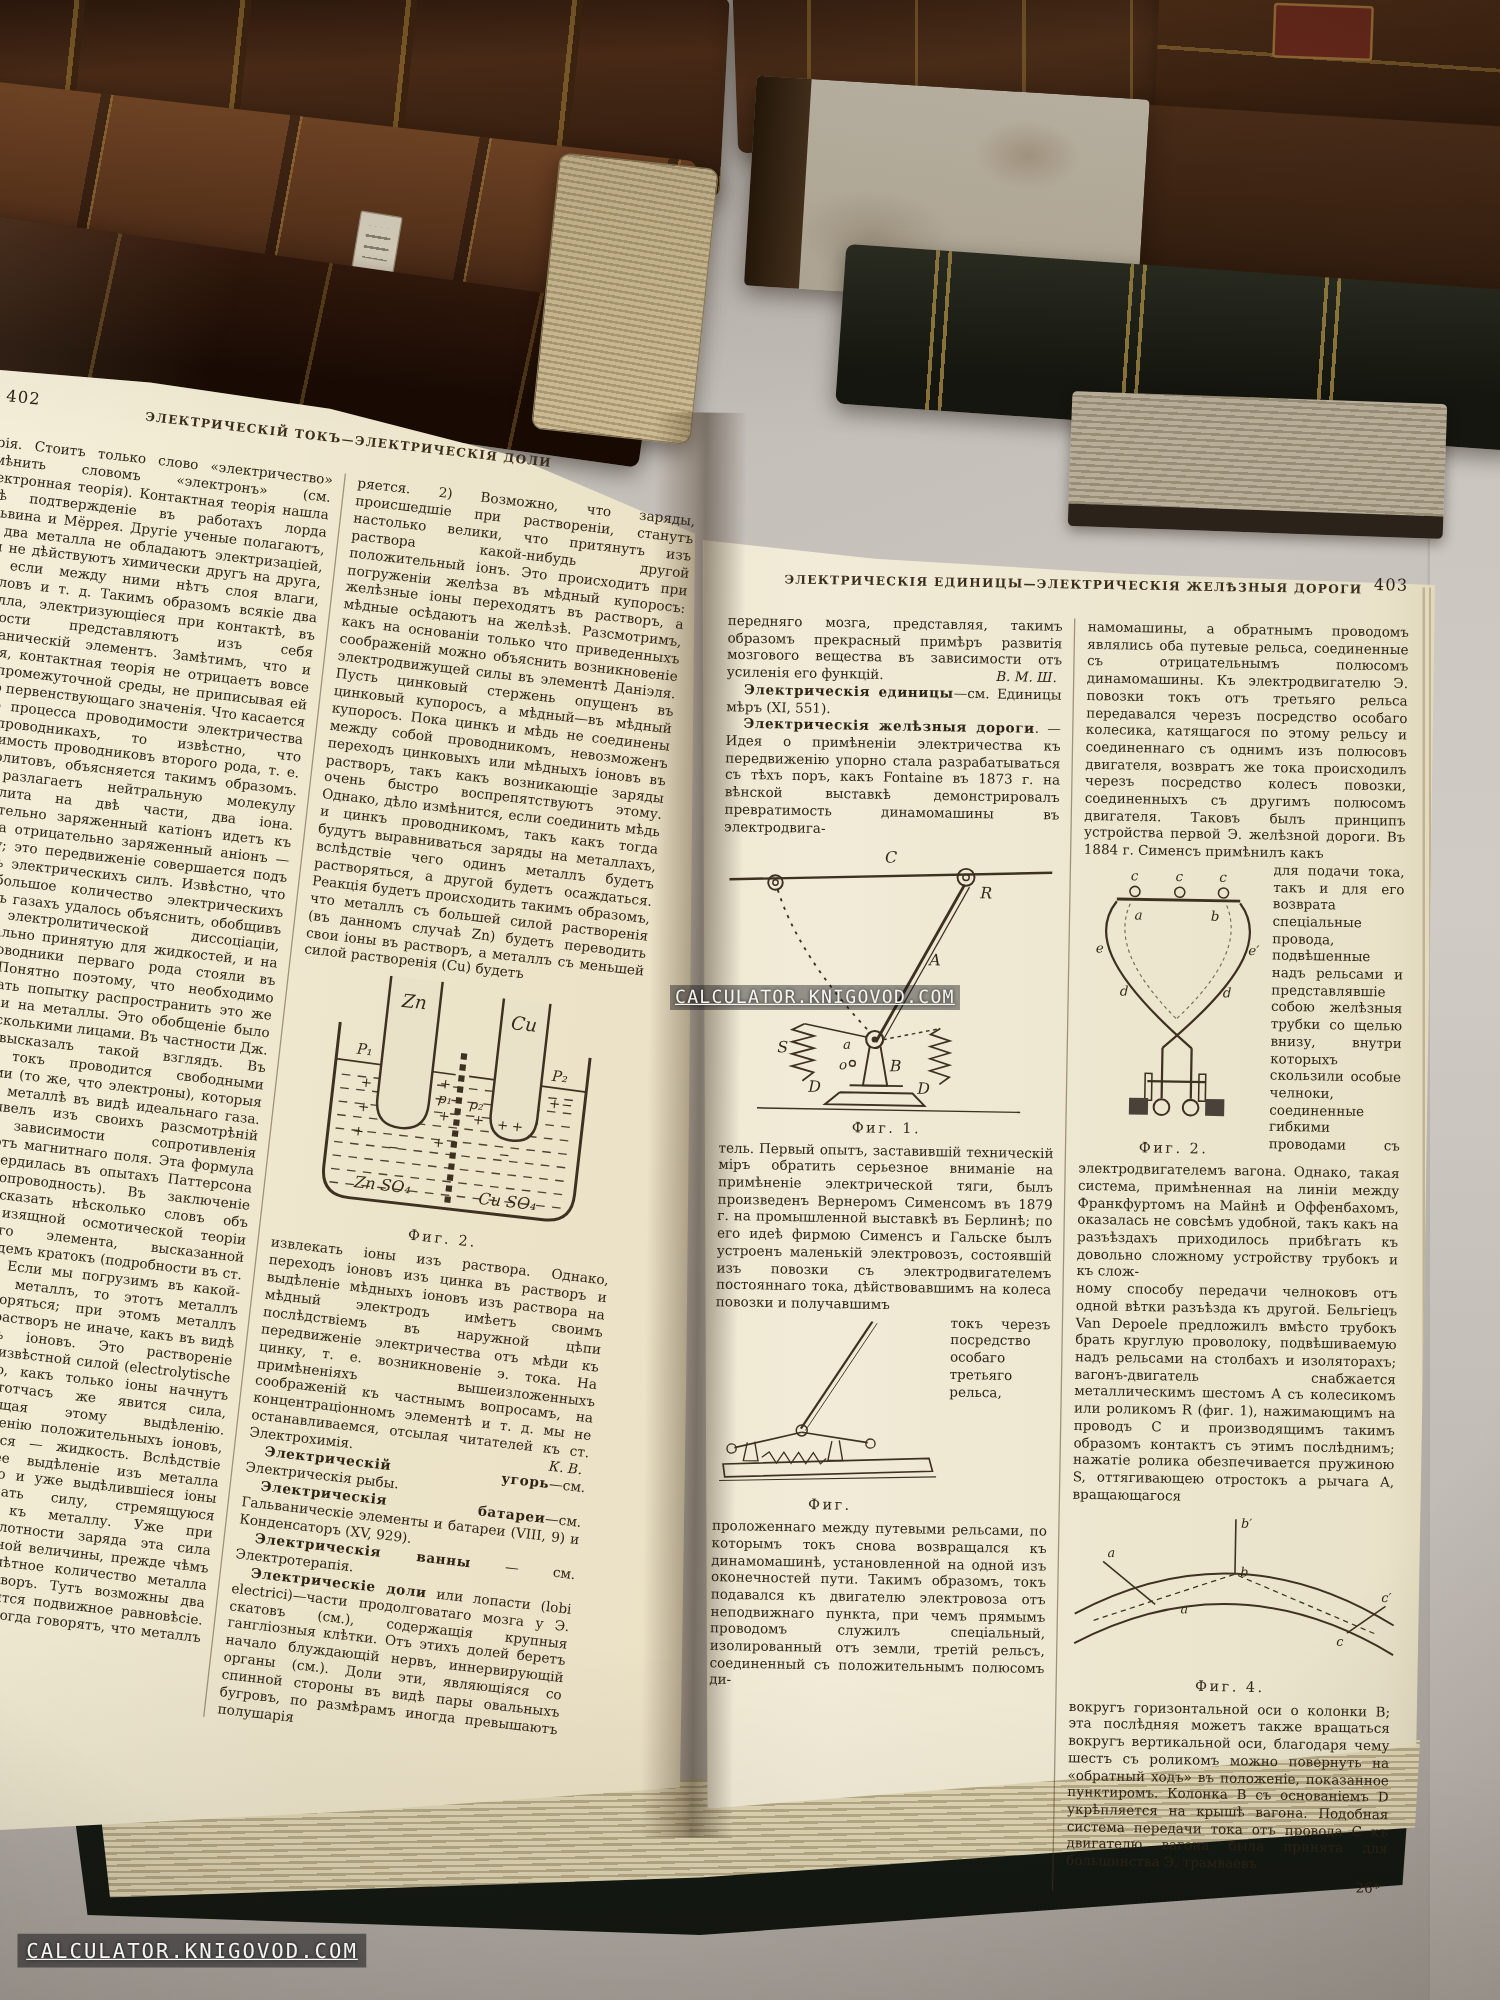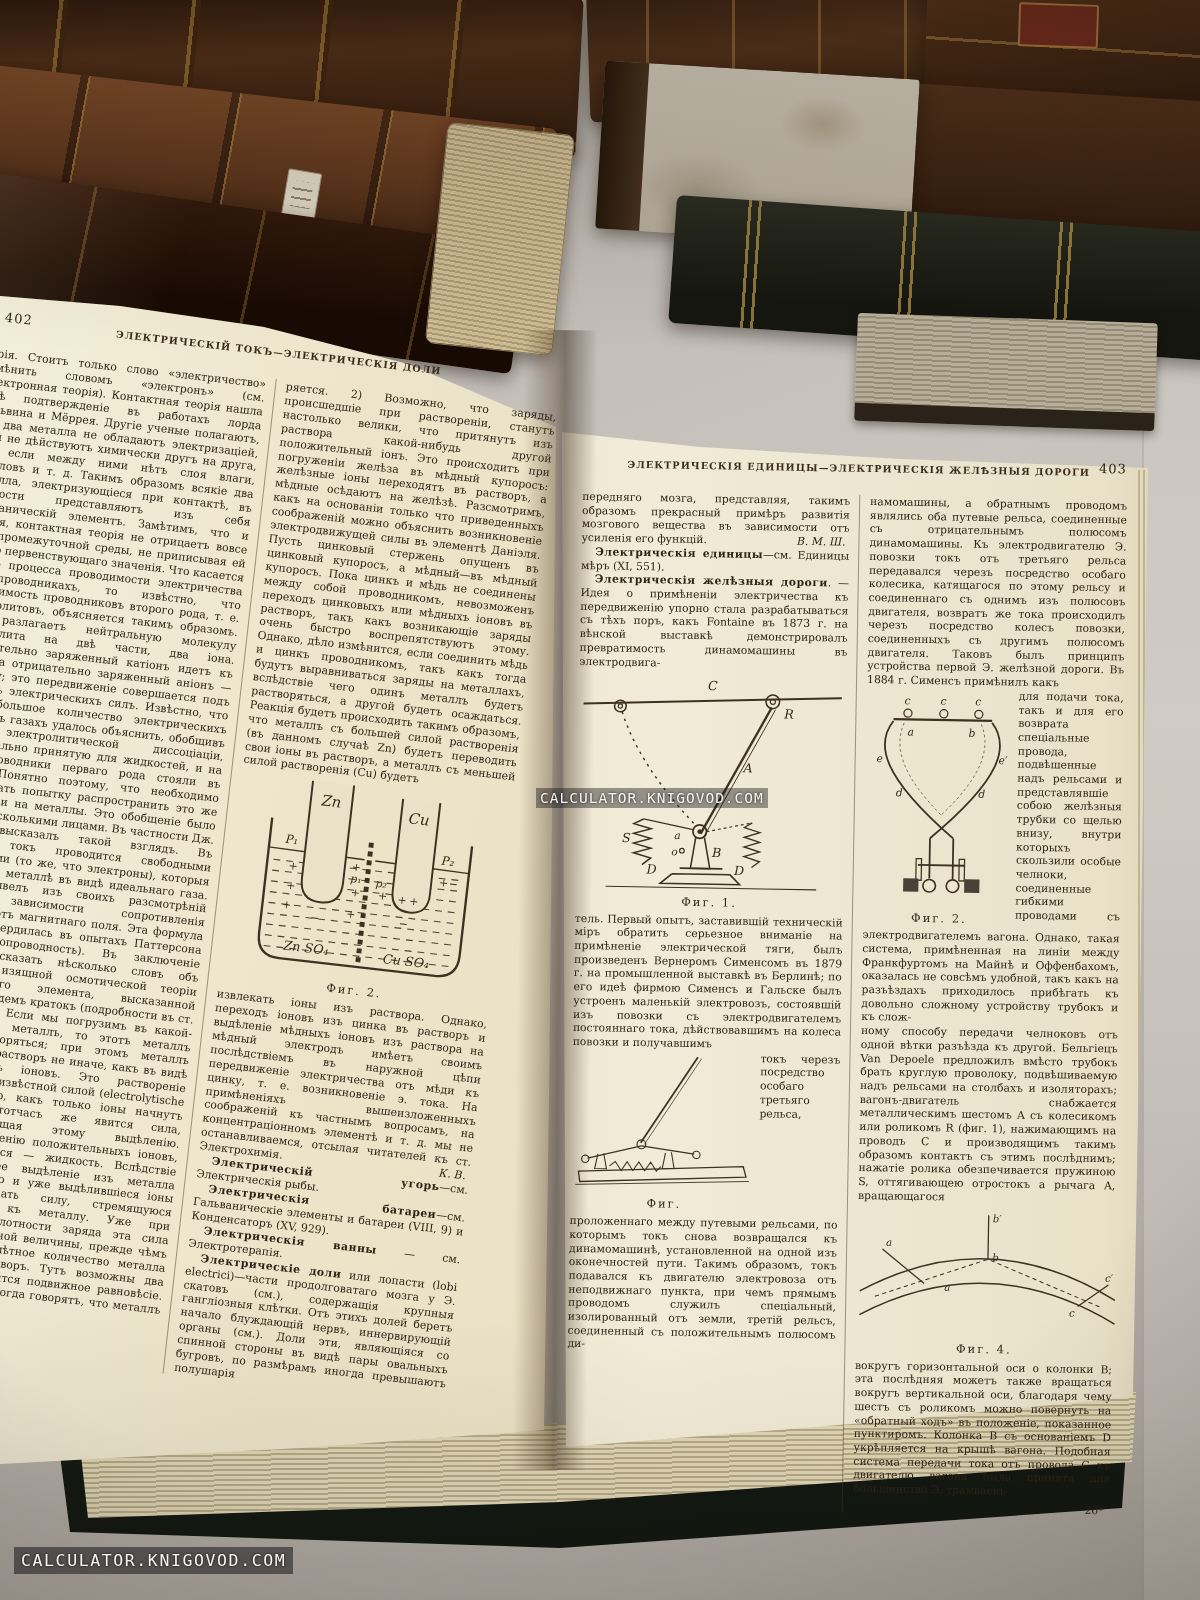--- a/index.html
+++ b/index.html
@@ -105,21 +105,21 @@
   .fig .sign{font-style:normal;font-size:11px;}
   .fig3wrap{float:left;width:188px;margin:2px 8px 2px 0;}
   .fig2rwrap{float:left;width:152px;margin:2px 8px 2px 0;}
   .page-sig{text-align:right;font-size:10.8px;padding-right:6px;margin-top:4px;}
   
   .vignette{position:absolute;inset:0;z-index:6;pointer-events:none;
     background:radial-gradient(120% 90% at 42% 46%,transparent 55%,rgba(25,15,8,.30) 100%),
       linear-gradient(rgba(30,20,10,.16),transparent 22%),
       linear-gradient(8deg,rgba(30,22,12,.12),transparent 20%);}
   .wm{position:absolute;z-index:7;font-family:"DejaVu Sans Mono",monospace;color:#f4f4f1;
-    background:rgba(18,18,24,.42);text-shadow:0 0 3px rgba(0,0,0,.8);white-space:nowrap;}
+    background:rgba(18,18,24,.42);text-shadow:0 0 3px rgba(0,0,0,.8);white-space:nowrap;text-decoration:underline;}
   .wm-center{left:536px;top:788px;font-size:14.5px;letter-spacing:1px;padding:2px 4px;}
   .wm-bottom{left:14px;top:1547px;font-size:16.5px;letter-spacing:1.6px;padding:4px 7px;background:rgba(10,10,14,.5);}
 </style>
 </head>
 <body>
 
 <div id="stage" data-name="photo-of-open-book">
 
   <div class="floor-right" data-name="floor-tile-strip"></div>
 

